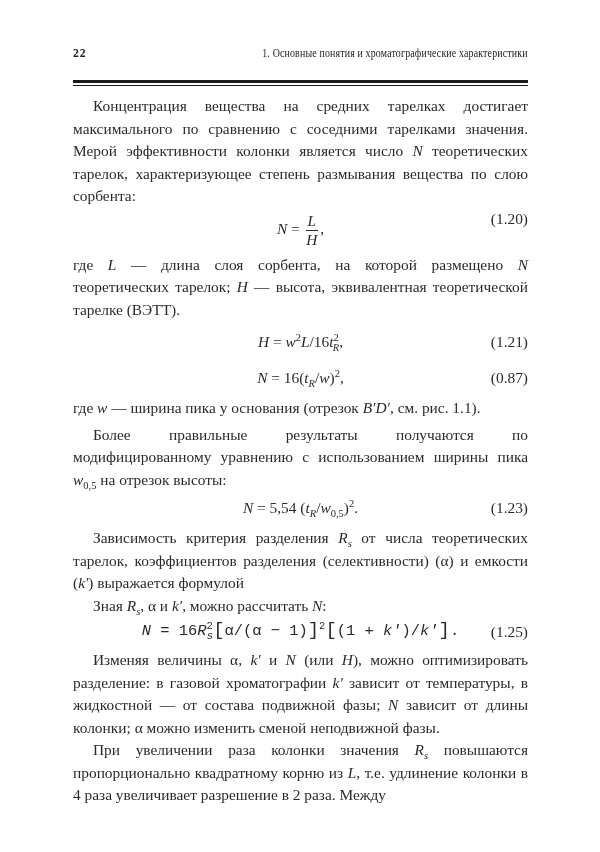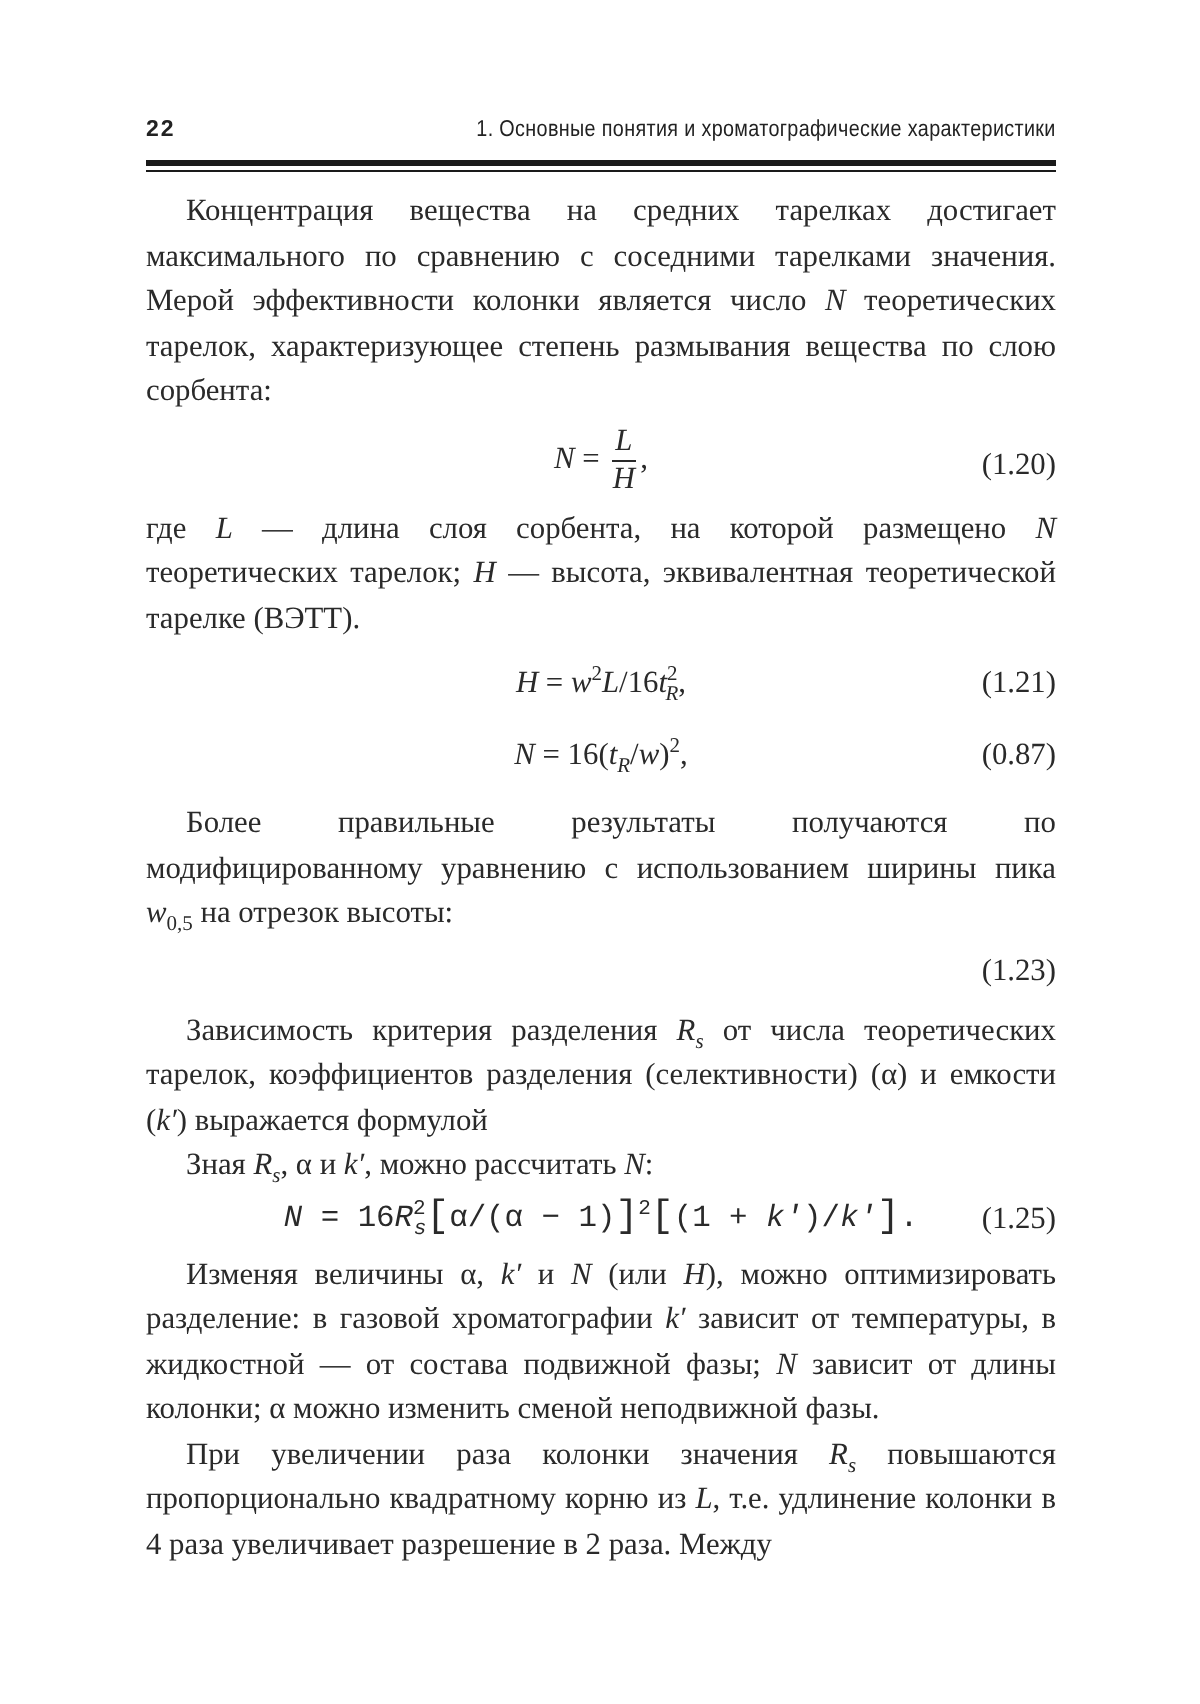--- a/index.html
+++ b/index.html
@@ -1,20 +1,20 @@
 <!DOCTYPE html>
 <html><head>
 <meta charset="utf-8">
 <style>
   html, body { margin: 0; padding: 0; background: #ffffff; }
   body { width: 600px; height: 852px; position: relative; overflow: hidden; color: #2a2a2a; }
   .page { position: absolute; left: 73px; top: 0; width: 455px; }
   .running-head {
-    position: absolute; top: 58px; left: 0; width: 455px; height: 18px;
-    font-family: Liberation Sans, sans-serif; font-size: 11.5px; color: #222;
+    position: absolute; top: 46px; left: 0; width: 455px; height: 18px;
+    font-family: Liberation Serif, serif; font-size: 11.5px; color: #222;
   }
   .running-head .pageno { position: absolute; left: 0; top: 1px; font-weight: bold; letter-spacing: 1px; }
   .running-head .chapter { position: absolute; right: 0; top: 1px; letter-spacing: 0.2px; transform: scaleX(0.86); transform-origin: right center; white-space: nowrap; }
   .rule-thick { position: absolute; top: 80px; left: 0; width: 455px; height: 3px; background: #1a1a1a; }
   .rule-thin { position: absolute; top: 85px; left: 0; width: 455px; height: 1px; background: #1a1a1a; }
 
   .body-text {
     position: absolute; top: 95px; left: 0; width: 455px;
     font-family: "Liberation Serif", "DejaVu Serif", serif; font-size: 15.4px; line-height: 22.5px;
     text-align: justify;
@@ -45,39 +45,41 @@
     <span class="chapter">1. Основные понятия и хроматографические характеристики</span>
   </div>
   <div class="rule-thick"></div>
   <div class="rule-thin"></div>
 
   <div class="body-text">
     <p class="p"><span>Концентрация вещества на средних тарелках достигает максимального по сравнению с соседними тарелками значения. Мерой эффективности колонки является число </span><i>N</i><span> теоретических тарелок, характеризующее степень размывания вещества по слою сорбента:</span></p>
 
     <div class="eq" style="height:46px;">
       <div class="formula" style="top:4px;"><i>N</i> = <span class="frac"><span class="top"><i>L</i></span><span class="bot"><i>H</i></span></span>,</div>
-      <div class="num" style="top:14px;">(1.20)</div>
+      <div class="num" style="top:0;">(1.20)</div>
     </div>
 
     <p class="p noindent"><span>где </span><i>L</i><span> — длина слоя сорбента, на которой размещено </span><i>N</i><span> теоретических тарелок; </span><i>H</i><span> — высота, эквивалентная теоретической тарелке (ВЭТТ).</span></p>
     <div class="gap"></div>
 
     <div class="eq">
       <div class="formula"><i>H</i> = <i>w</i><sup>2</sup><i>L</i>/16<i>t</i><sup style="position:relative;left:0;">2</sup><sub style="margin-left:-6px;"><i>R</i></sub>,</div>
       <div class="num">(1.21)</div>
     </div>
     <div class="eq">
       <div class="formula"><i>N</i> = 16(<i>t</i><sub><i>R</i></sub>/<i>w</i>)<sup>2</sup>,</div>
       <div class="num">(0.87)</div>
     </div>
 
+    <p class="p noindent"><span>где </span><i>w</i><span> — ширина пика у основания (отрезок </span><i>B′D′</i><span>, см. рис. 1.1).</span></p>
     <div class="gap"></div>
     <p class="p"><span>Более правильные результаты получаются по модифицированному уравнению с использованием ширины пика </span><i>w</i><sub>0,5</sub><span> на отрезок высоты:</span></p>
 
     <div class="eq">
+      <div class="formula"><i>N</i> = 5,54 (<i>t</i><sub><i>R</i></sub>/<i>w</i><sub>0,5</sub>)<sup>2</sup>.</div>
       <div class="num">(1.23)</div>
     </div>
 
     <p class="p"><span>Зависимость критерия разделения </span><i>R</i><sub><i>s</i></sub><span> от числа теоретических тарелок, коэффициентов разделения (селективности) (α) и емкости (</span><i>k′</i><span>) выражается формулой</span></p>
 
 
     <p class="p"><span>Зная </span><i>R</i><sub><i>s</i></sub><span>, α и </span><i>k′</i><span>, можно рассчитать </span><i>N</i><span>:</span></p>
 
     <div class="eq" style="height:32px;">
       <div class="formula" style="top:2px;font-family:Liberation Mono, monospace;"><i>N</i> = 16<i>R</i><sup>2</sup><sub style="margin-left:-6px;"><i>s</i></sub><span class="big">[</span>α/(α − 1)<span class="big">]</span><sup>2</sup><span class="big">[</span>(1 + <i>k′</i>)/<i>k′</i><span class="big">]</span>.</div>

